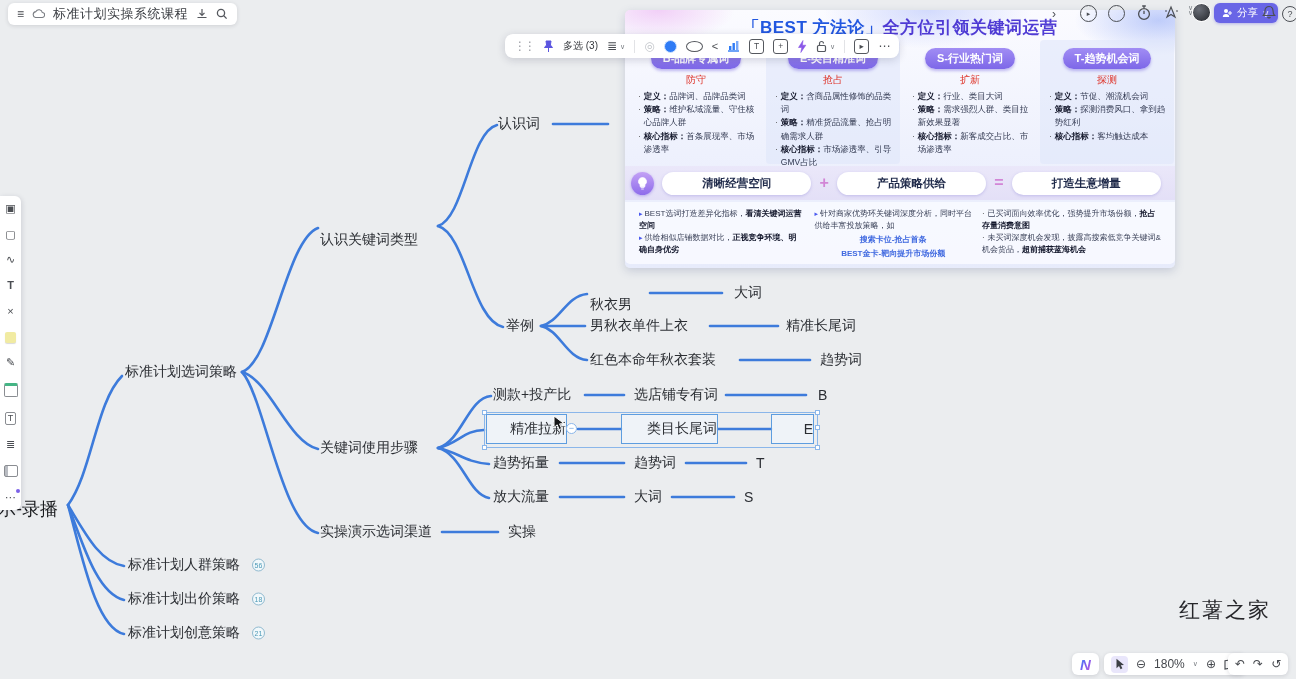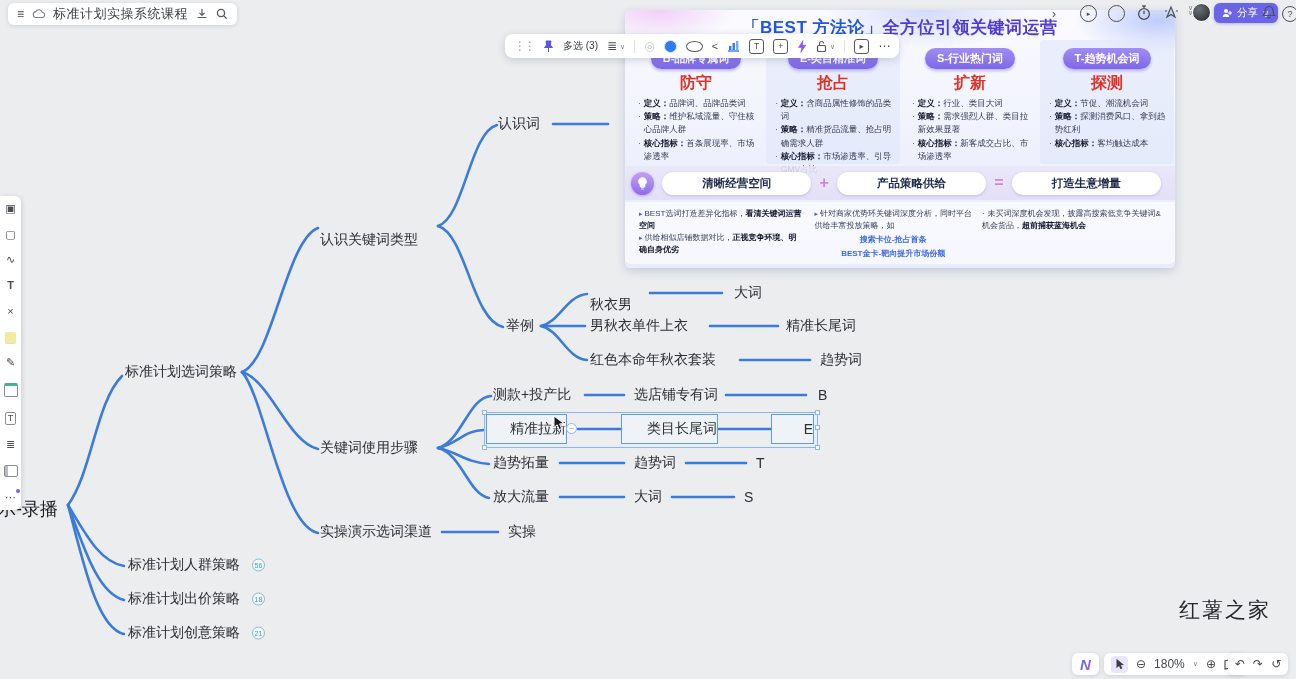--- a/index.html
+++ b/index.html
@@ -70,21 +70,21 @@
          box-shadow:0 3px 10px rgba(70,80,130,.22)}
   .slide-title{position:absolute;left:0;right:0;top:6px;text-align:center;font-size:17px;
                font-weight:bold;letter-spacing:.5px}
   .st-blue{color:#2257e0}.st-purple{color:#4f3bd4}
   .scol{position:absolute;top:30px;height:124px;width:134px;border-radius:4px;
         display:flex;flex-direction:column;align-items:center}
   .scol:nth-of-type(odd){background:rgba(222,230,250,.55)}
   .scol-pill{margin-top:8px;background:linear-gradient(180deg,#a18df4,#7d67e8);color:#fff;
              font-size:11px;font-weight:bold;padding:3px 12px;border-radius:11px;
              box-shadow:0 2px 3px rgba(110,90,220,.4);white-space:nowrap}
-  .scol-head{color:#de3329;font-weight:bold;font-size:16px;margin-top:4px}
+  .scol-head{color:#de3329;font-weight:normal;font-size:10px;margin-top:4px}
   .scol-items{width:100%;box-sizing:border-box;padding:3px 7px 0 9px;font-size:8.5px;
               line-height:1.55;color:#333a52;text-align:left}
   .scol-items b{color:#14182c}
   .sitem{display:flex;gap:3px}
   .sitem .mk{color:#555}
   .band{position:absolute;left:0;right:0;top:156px;height:34px;display:flex;align-items:center;
         padding:0 6px;gap:0;background:linear-gradient(180deg,rgba(234,230,249,.85),rgba(226,221,246,.85))}
   .bulb{width:23px;height:23px;border-radius:50%;background:linear-gradient(180deg,#c3a1f5,#8e6ceb);
         display:flex;align-items:center;justify-content:center;flex:0 0 auto;box-shadow:0 1px 3px rgba(110,80,220,.4)}
   .band-pill{background:#fff;border-radius:14px;padding:4px 0;text-align:center;font-weight:bold;
@@ -298,20 +298,21 @@
     <div class="note-col" style="flex:1.05">
       <div><span class="mk">▸</span><span>BEST选词打造差异化指标，</span><b>看清关键词运营空间</b></div>
       <div><span class="mk">▸</span><span>供给相似店铺数据对比，</span><b>正视竞争环境、明确自身优劣</b></div>
     </div>
     <div class="note-col" style="flex:1">
       <div><span class="mk">▸</span><span>针对商家优势环关键词深度分析，同时平台供给丰富投放策略，如</span></div>
       <div class="nlink">搜索卡位-抢占首条</div>
       <div class="nlink">BEST金卡-靶向提升市场份额</div>
     </div>
     <div class="note-col" style="flex:1.15">
+      <div><span class="mkdot">·</span><span>已买词面向效率优化，强势提升市场份额，</span><b>抢占存量消费意图</b></div>
       <div><span class="mkdot">·</span><span>未买词深度机会发现，披露高搜索低竞争关键词&amp;机会货品，</span><b>超前捕获蓝海机会</b></div>
     </div>
   </div>
 </div>
 
 <div class="hdr abs">
   <span class="glyph">≡</span>
   <svg width="13" height="10">
       <path d="M3.5,8.5 a3,3 0 0 1 0.4,-5.9 a3.4,3.4 0 0 1 6.4,0.9 a2.3,2.3 0 0 1 -0.3,5 Z" fill="none" stroke="#7a7d83" stroke-width="1.1"></path>
     </svg>

